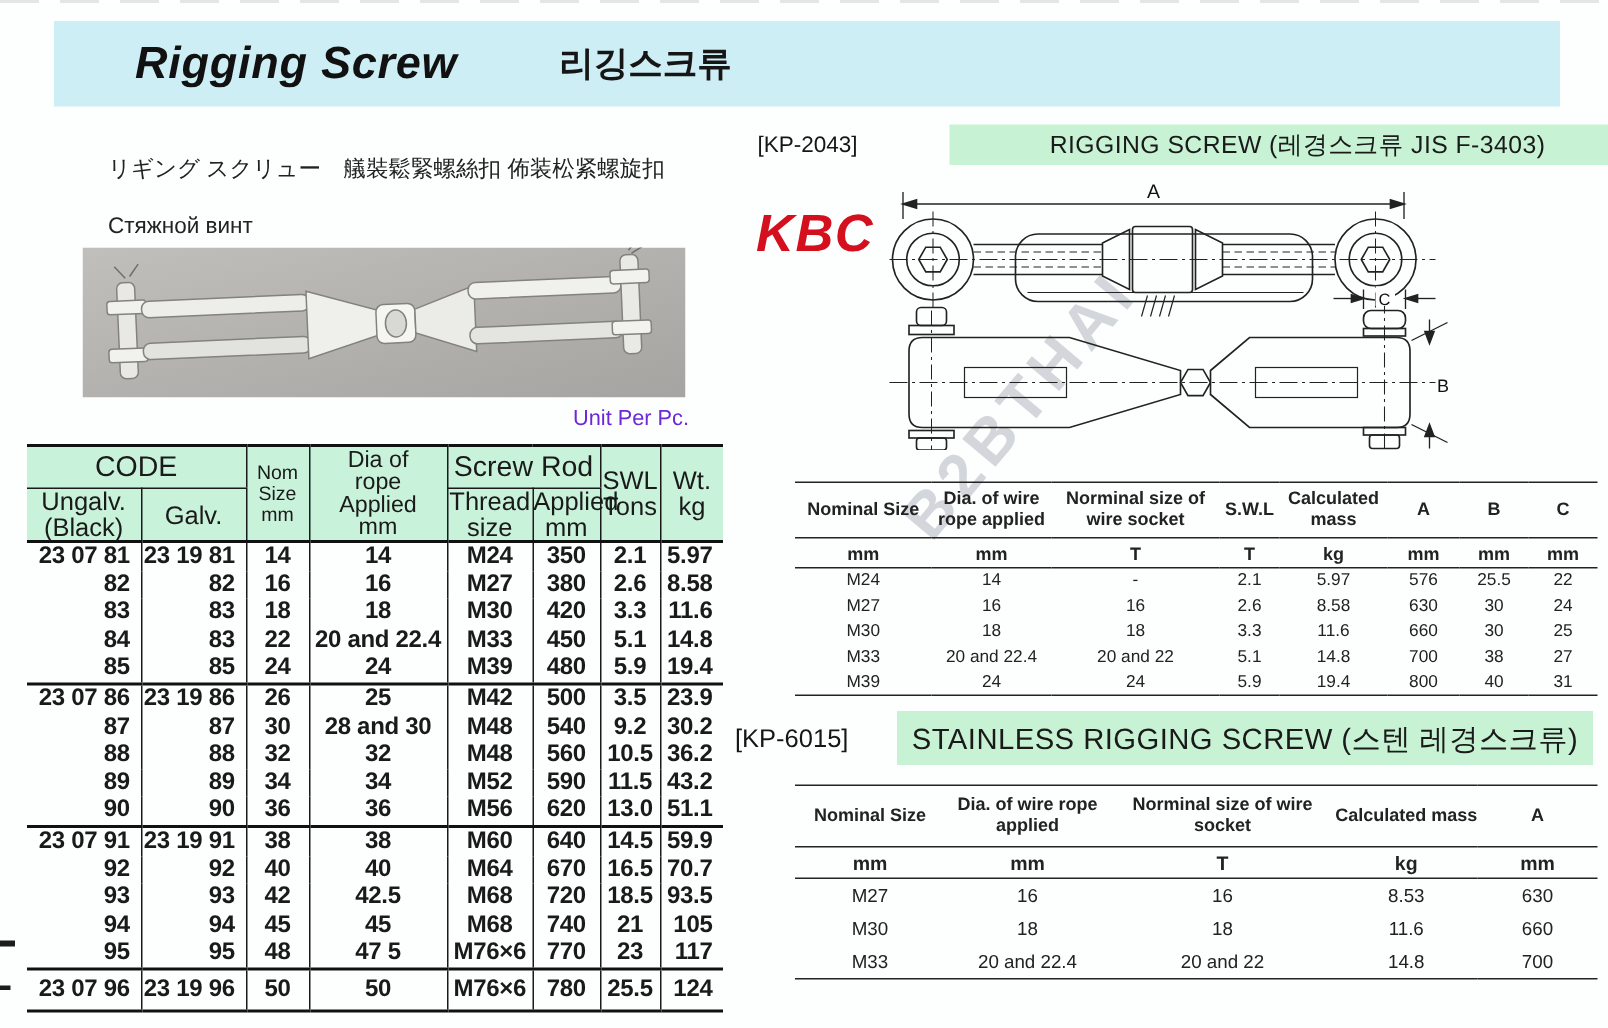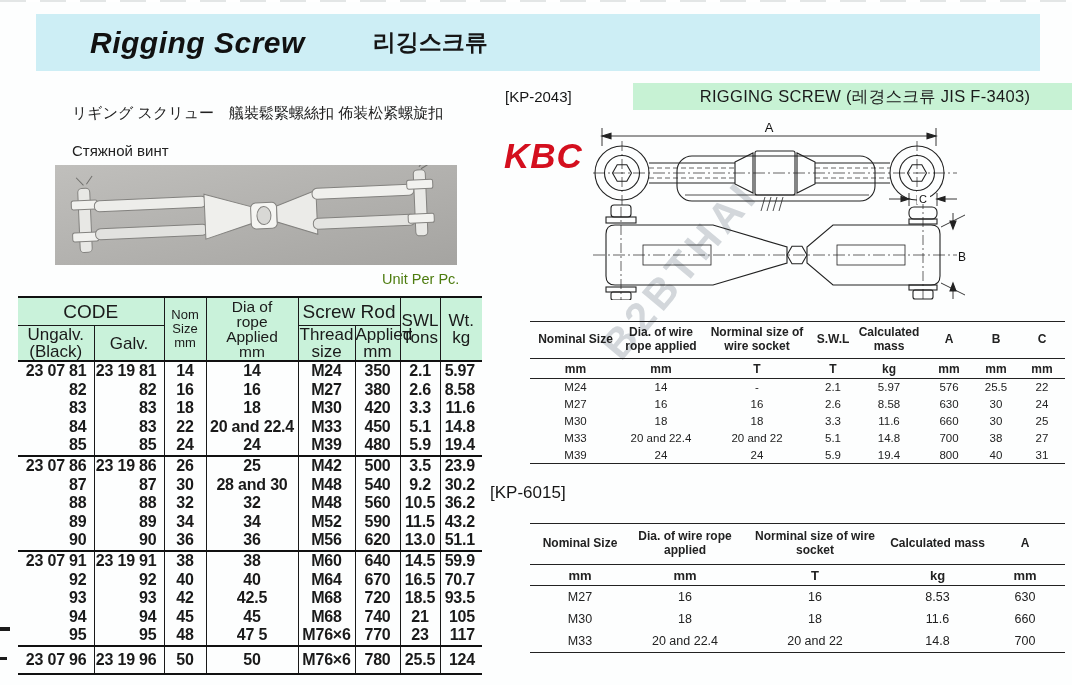--- a/index.html
+++ b/index.html
@@ -14,21 +14,21 @@
   .scan-mark{background:#1c1c1c;}
   
   .title-band{left:36px;top:14px;width:1004px;height:57px;background:#cdeef5;
     display:flex;align-items:center;}
   .title-en{margin-left:54px;font-size:30px;font-weight:bold;font-style:italic;letter-spacing:.5px;color:#111;}
   .title-ko{margin-left:68px;font-size:23px;font-weight:bold;color:#161616;}
   
   .alt-names{left:72px;top:84px;font-size:15px;line-height:19px;white-space:pre-line;color:#222;}
   
   .photo{left:55px;top:165px;width:402px;height:100px;}
-  .unit-note{left:382px;top:271px;font-size:14.5px;color:#4d7c0f;}
+  .unit-note{left:382px;top:271px;font-size:14.5px;color:#6d28d9;}
   
   .watermark{left:540px;top:140px;width:280px;height:260px;display:flex;align-items:center;justify-content:center;
     transform:rotate(-50deg);pointer-events:none;}
   .watermark span{font-size:42px;font-weight:bold;letter-spacing:5px;color:rgba(128,140,152,.34);}
   
   .main-table{left:18px;top:296px;}
   table{border-collapse:collapse;table-layout:fixed;}
   .mt{width:464px;font-size:16px;}
   .mt th{background:#c9f2da;font-weight:normal;vertical-align:middle;text-align:center;padding:0;}
   .mt .bt{border-top:2.4px solid #111;}
@@ -501,20 +501,23 @@
             <td>19.4</td>
             <td>800</td>
             <td>40</td>
             <td>31</td>
           </tr>
         </tbody>
     </table>
   </div>
 
   <div class="abs kp2-pos kp-code kp-code-2">[KP-6015]</div>
+  <div class="abs band-green band-2">
+    <span>STAINLESS RIGGING SCREW (스텐 레경스크류)</span>
+  </div>
 
   <div class="rt2-pos">
     <table class="rt rt2">
       <colgroup>
         <col style="width:100px">
           <col style="width:110px">
           <col style="width:150px">
           <col style="width:95px">
           <col style="width:80px">
       </colgroup>

